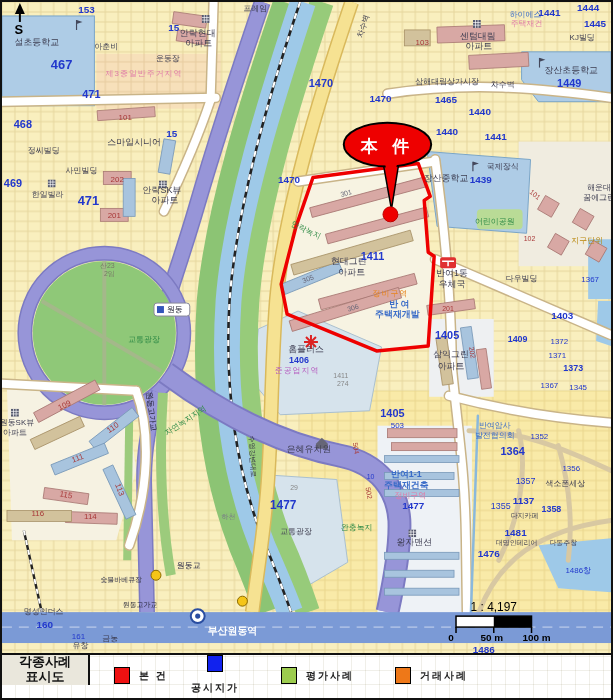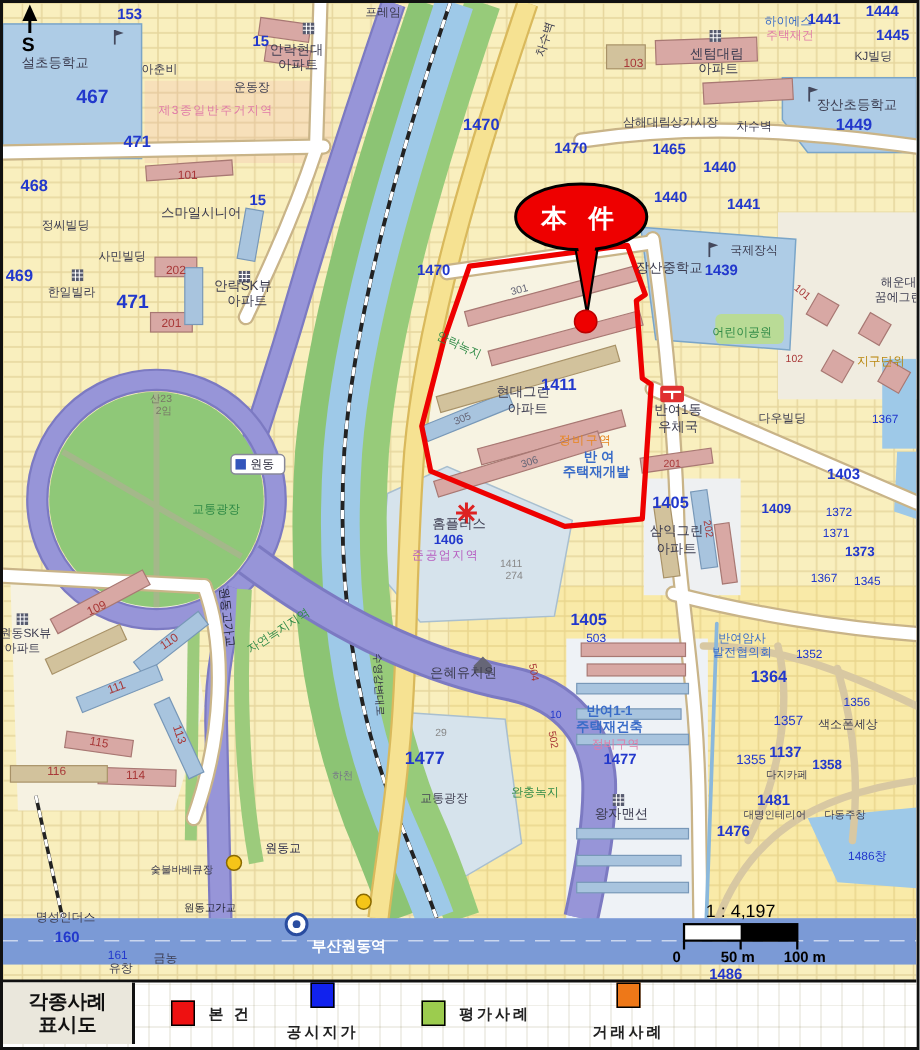--- a/index.html
+++ b/index.html
@@ -2,26 +2,26 @@
 <html><head>
 <meta charset="utf-8">
 <style>
   html,body{margin:0;padding:0;background:#888;}
   .page{position:relative;width:613px;height:700px;box-sizing:border-box;border:2px solid #111;background:#fff;overflow:hidden;font-family:"Liberation Sans",sans-serif;}
   .map-wrap{position:absolute;top:0;left:0;width:609px;height:653px;}
   svg text{font-family:"Liberation Sans",sans-serif;}
   .legend{position:absolute;left:0;bottom:0;width:609px;height:43px;border-top:2px solid #111;background:
      repeating-linear-gradient(0deg,#fff 0 13px,#f0efe9 13px 14px),
      repeating-linear-gradient(90deg,#fff 0 13px,#f0efe9 13px 14px);background-blend-mode:multiply;}
-  .legend-title{position:absolute;left:0;top:0;width:86px;height:41px;border-right:2px solid #111;background:#eae7dc;
+  .legend-title{position:absolute;left:0;top:0;width:86px;height:30px;border-right:2px solid #111;background:#eae7dc;
      display:flex;flex-direction:column;align-items:center;justify-content:center;font-weight:700;font-size:13px;color:#111;line-height:1.15;}
   .legend-item{position:absolute;top:0;height:41px;display:flex;align-items:center;gap:9px;}
   .swatch{display:inline-block;width:14px;height:15px;border:1px solid #000;}
   .legend-label{font-size:10px;font-weight:700;color:#222;letter-spacing:2px;white-space:nowrap;}
-  .li-0{left:112px;} .li-1{left:189px;flex-direction:column;} .li-2{left:279px;} .li-3{left:393px;flex-direction:column;}
+  .li-0{left:112px;} .li-1{left:189px;flex-direction:column;} .li-2{left:279px;} .li-3{left:393px;}
 </style>
 </head>
 <body>
 
 <div class="page">
   <div class="map-wrap">
   <svg id="map-svg" width="609" height="653" viewBox="0 0 613 655" preserveAspectRatio="none">
     <defs>
       <pattern id="pgrid" width="26" height="20" patternUnits="userSpaceOnUse">
         <rect width="26" height="20" fill="#f9efbe"></rect>

